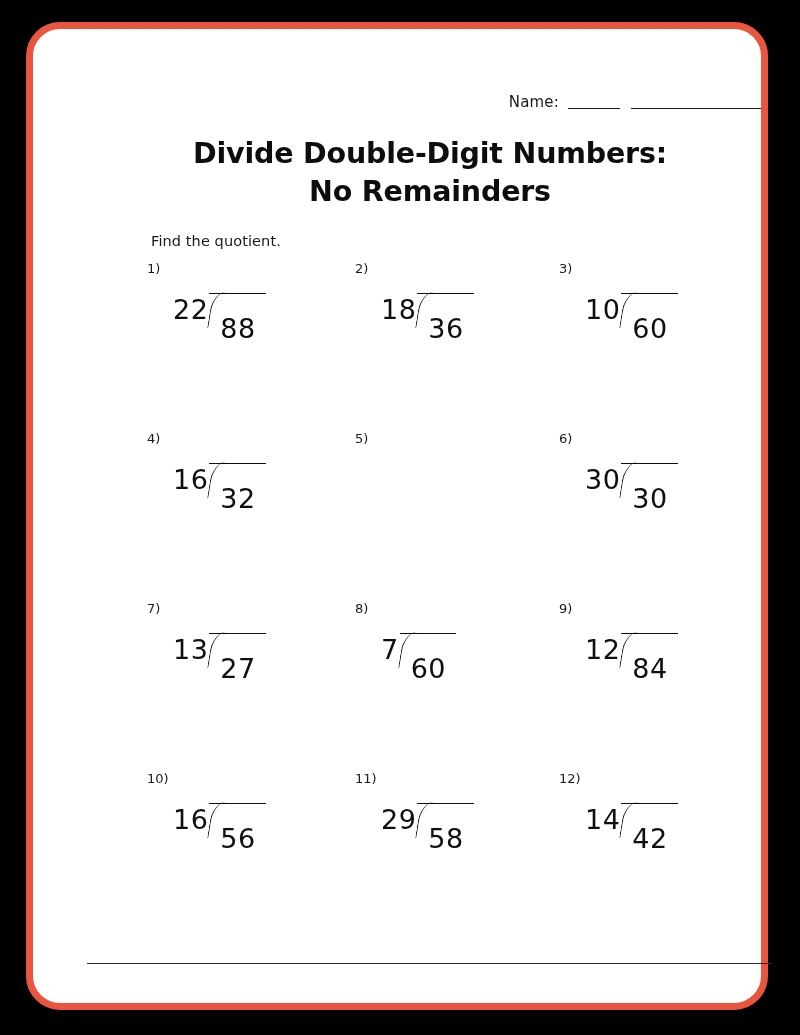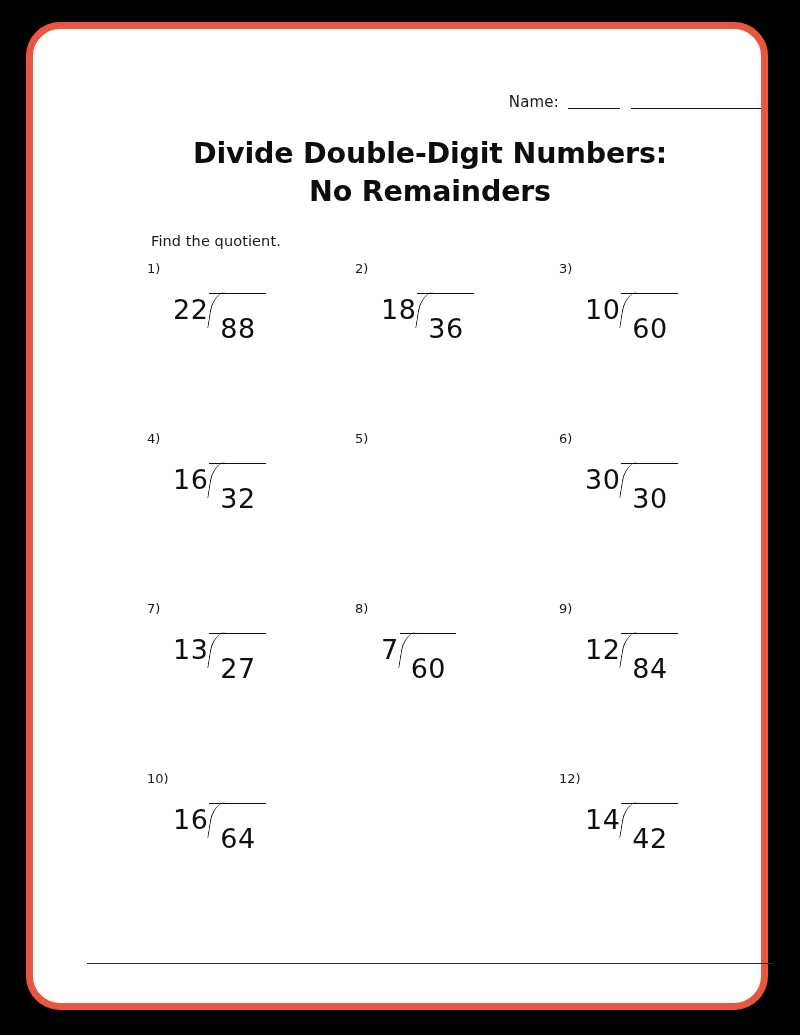--- a/index.html
+++ b/index.html
@@ -287,21 +287,27 @@
             <span class="division">
               <span class="divisor">12</span><span class="bracket"><span class="dividend">84</span></span>
             </span>
           </div>
         </div>
 
         <div class="prow">
           <div class="pcell c0">
             <span class="pnum">10)</span>
             <span class="division">
-              <span class="divisor">16</span><span class="bracket"><span class="dividend">64</span></span>
+              <span class="divisor">16</span><span class="bracket"><span class="dividend">56</span></span>
+            </span>
+          </div>
+          <div class="pcell c1">
+            <span class="pnum">11)</span>
+            <span class="division">
+              <span class="divisor">29</span><span class="bracket"><span class="dividend">58</span></span>
             </span>
           </div>
           <div class="pcell c2">
             <span class="pnum">12)</span>
             <span class="division">
               <span class="divisor">14</span><span class="bracket"><span class="dividend">42</span></span>
             </span>
           </div>
         </div>
 

